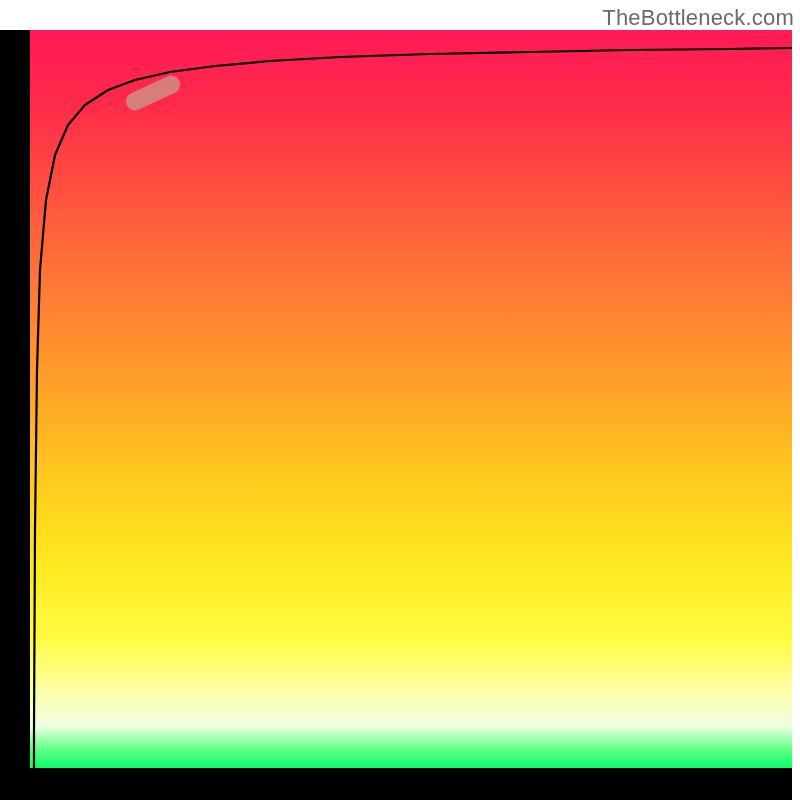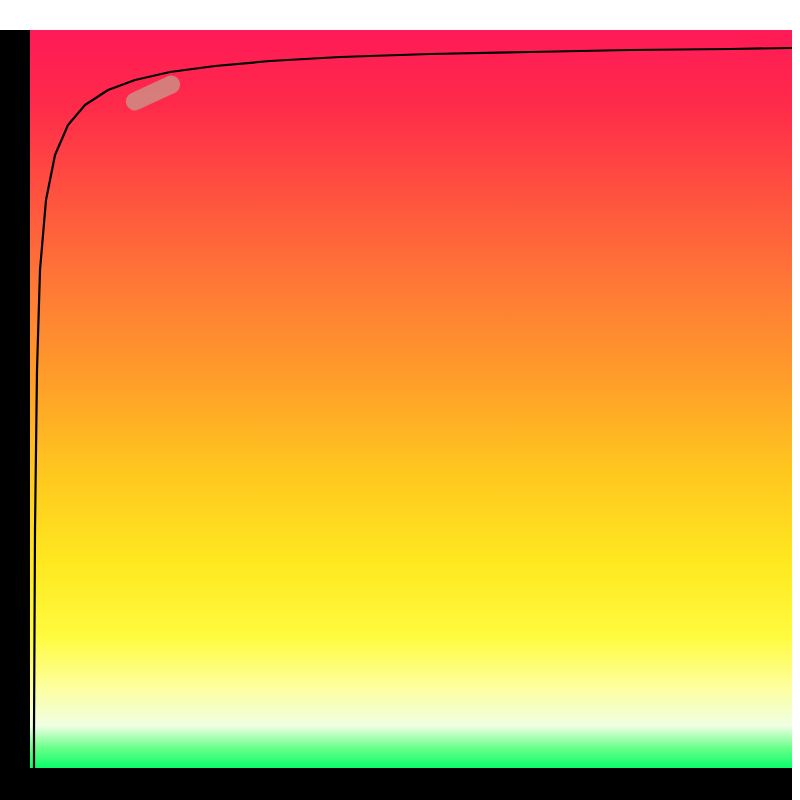--- a/index.html
+++ b/index.html
@@ -111,13 +111,14 @@
 
       <g>
         <rect x="94" y="54" width="58" height="18" rx="9" ry="9" fill="#cf8d84" opacity="0.85" transform="rotate(-25 123 63)"></rect>
       </g>
     </svg>
   </div>
 
   <div class="axis-black y-axis"></div>
   <div class="axis-black x-axis"></div>
 
+  <div class="watermark">TheBottleneck.com</div>
 </div>
 
 </body></html>

